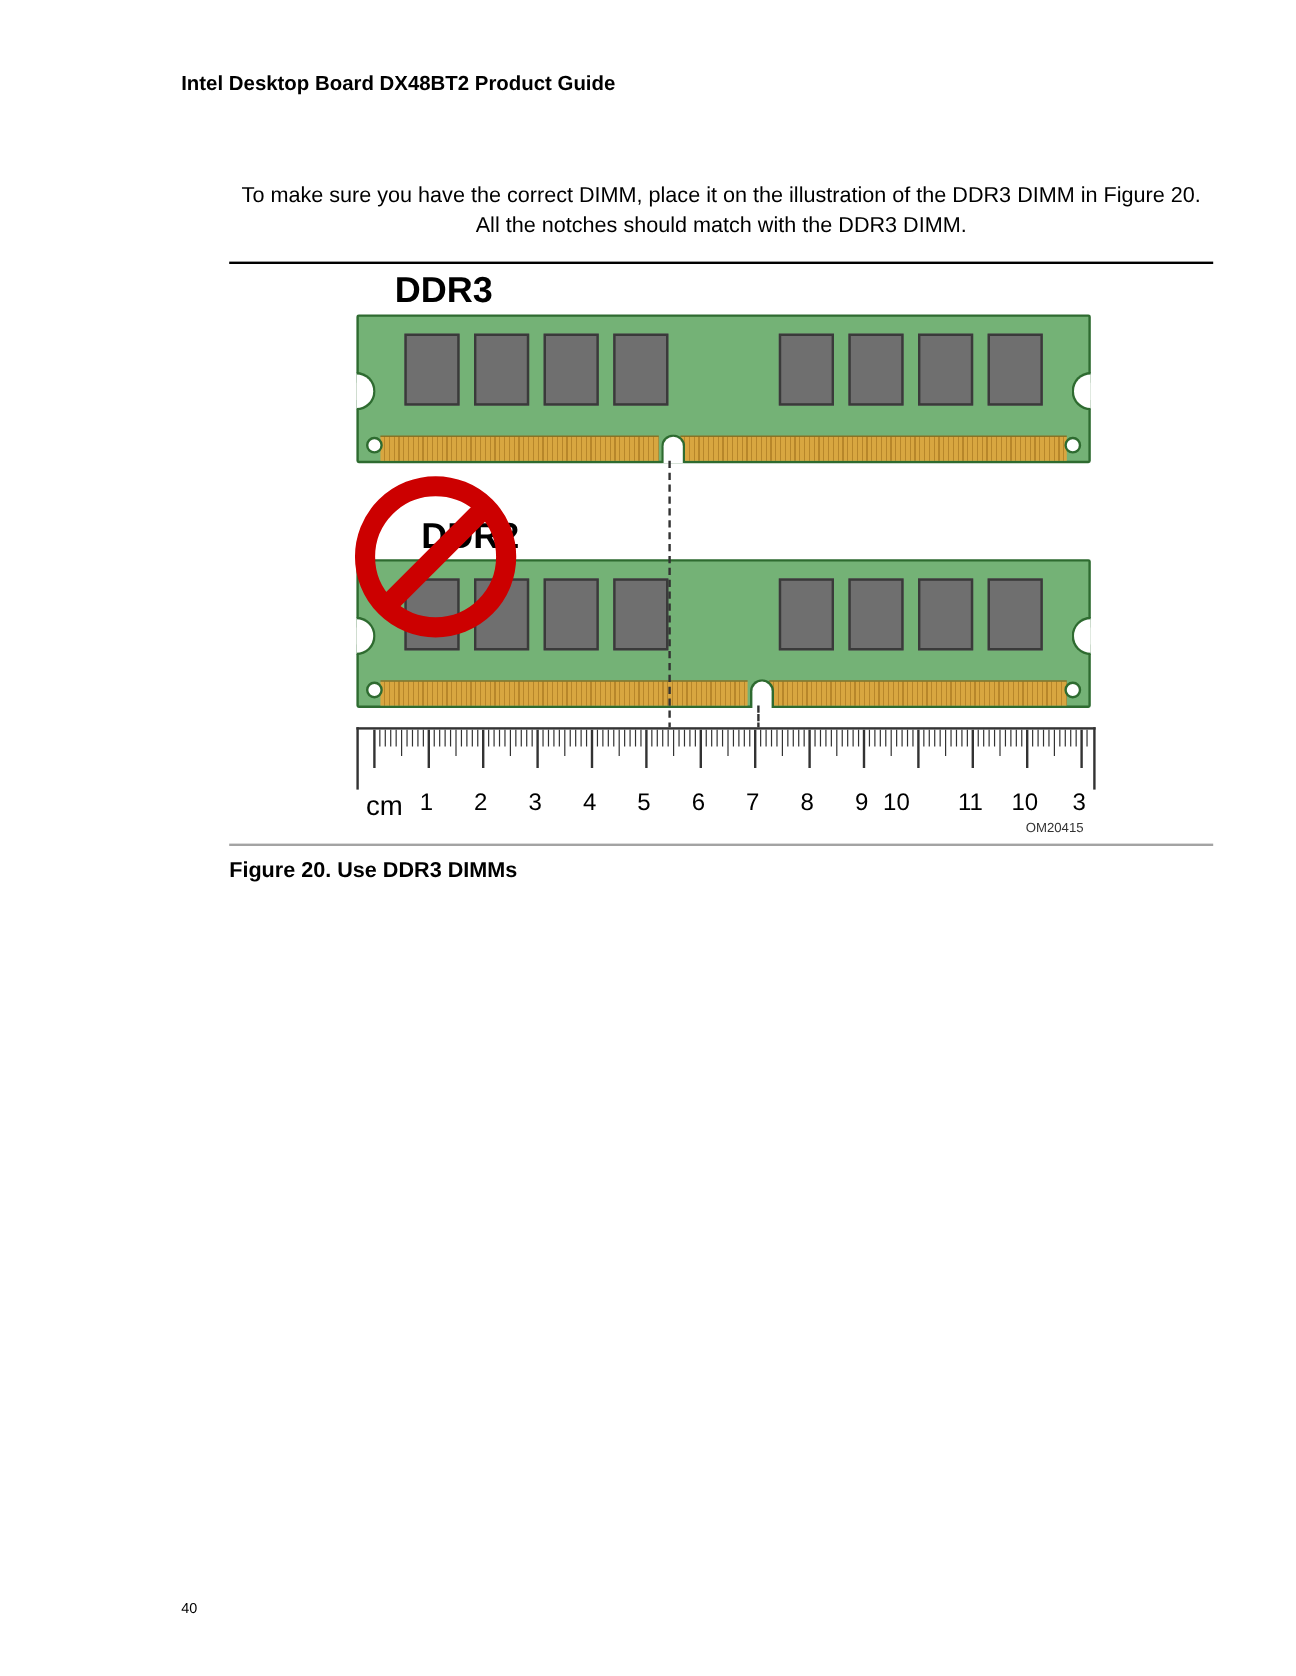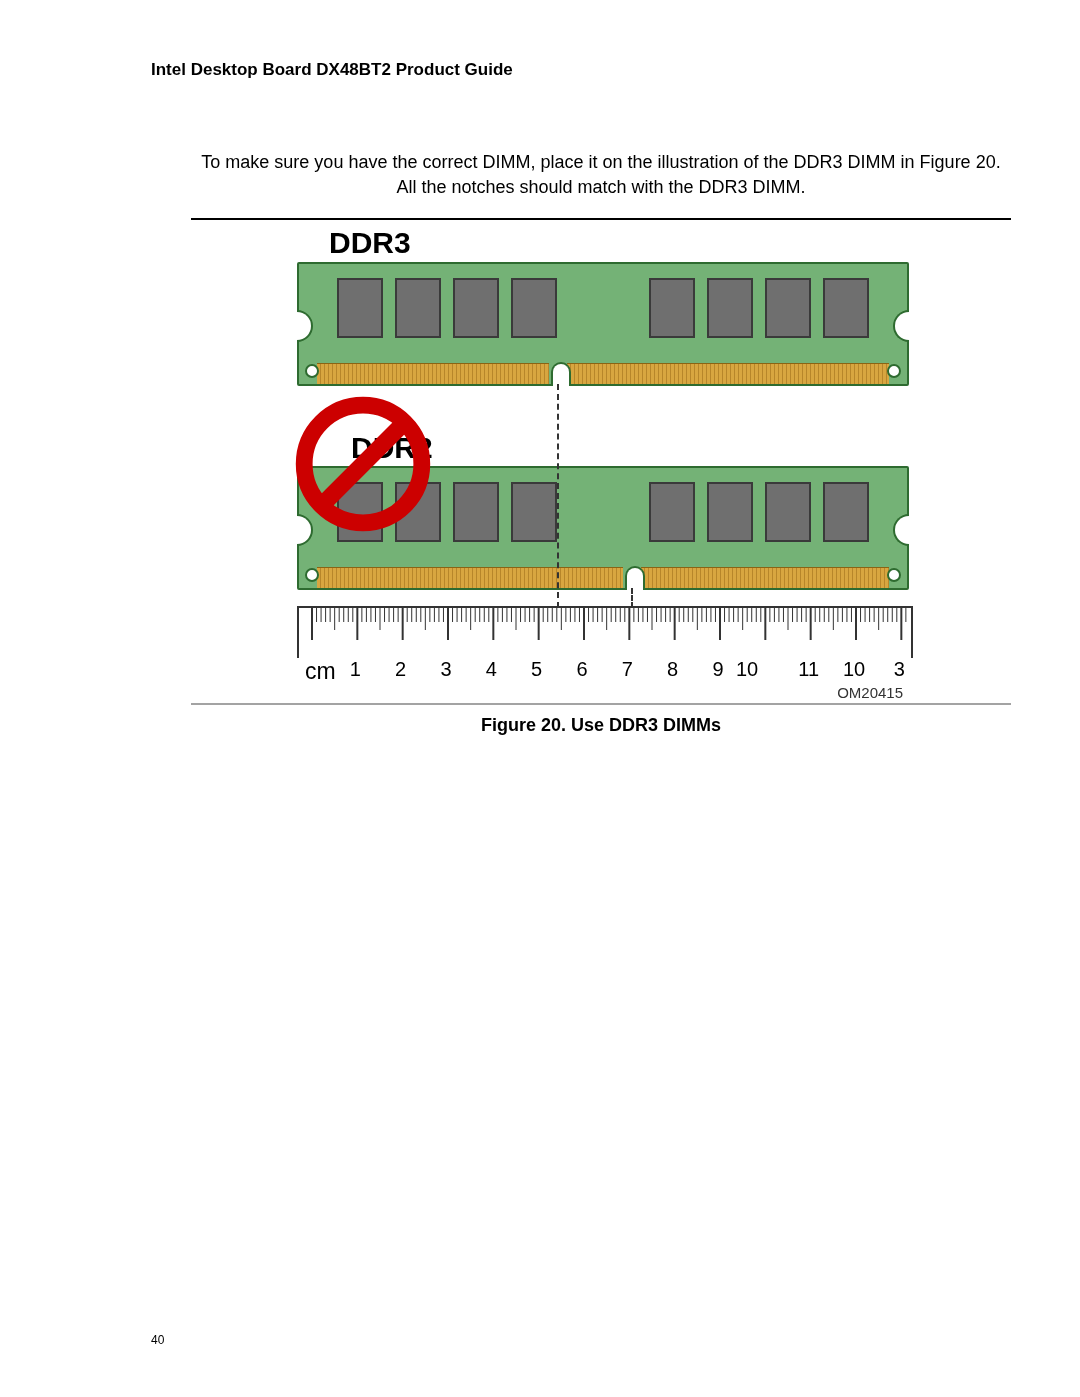--- a/index.html
+++ b/index.html
@@ -37,21 +37,20 @@
     margin: 0 0 18px 40px;
     text-align: center;
   }
   .figure-box {
     border-top: 2px solid #000;
     border-bottom: 2px solid #a3a3a3;
     margin: 0 0 10px 40px;
     padding: 6px 0 2px 0;
   }
   .caption {
-    text-align: center;
     font-weight: bold;
     font-size: 18px;
     margin: 10px 0 0 40px;
   }
   .page-number {
     position: absolute;
     bottom: 50px;
     left: 110px;
     font-size: 12px;
   }
@@ -207,21 +206,21 @@
     left: 24px;
     top: 432px;
     font-family: Arial, sans-serif;
     font-size: 23px;
   }
   .om {
     position: absolute;
     right: 18px;
     top: 458px;
     font-family: Arial, sans-serif;
-    font-size: 15px;
+    font-size: 11px;
     color: #333;
   }
 </style>
 </head>
 <body>
 
 <div class="page">
   <div class="header">Intel Desktop Board DX48BT2 Product Guide</div>
 
 

